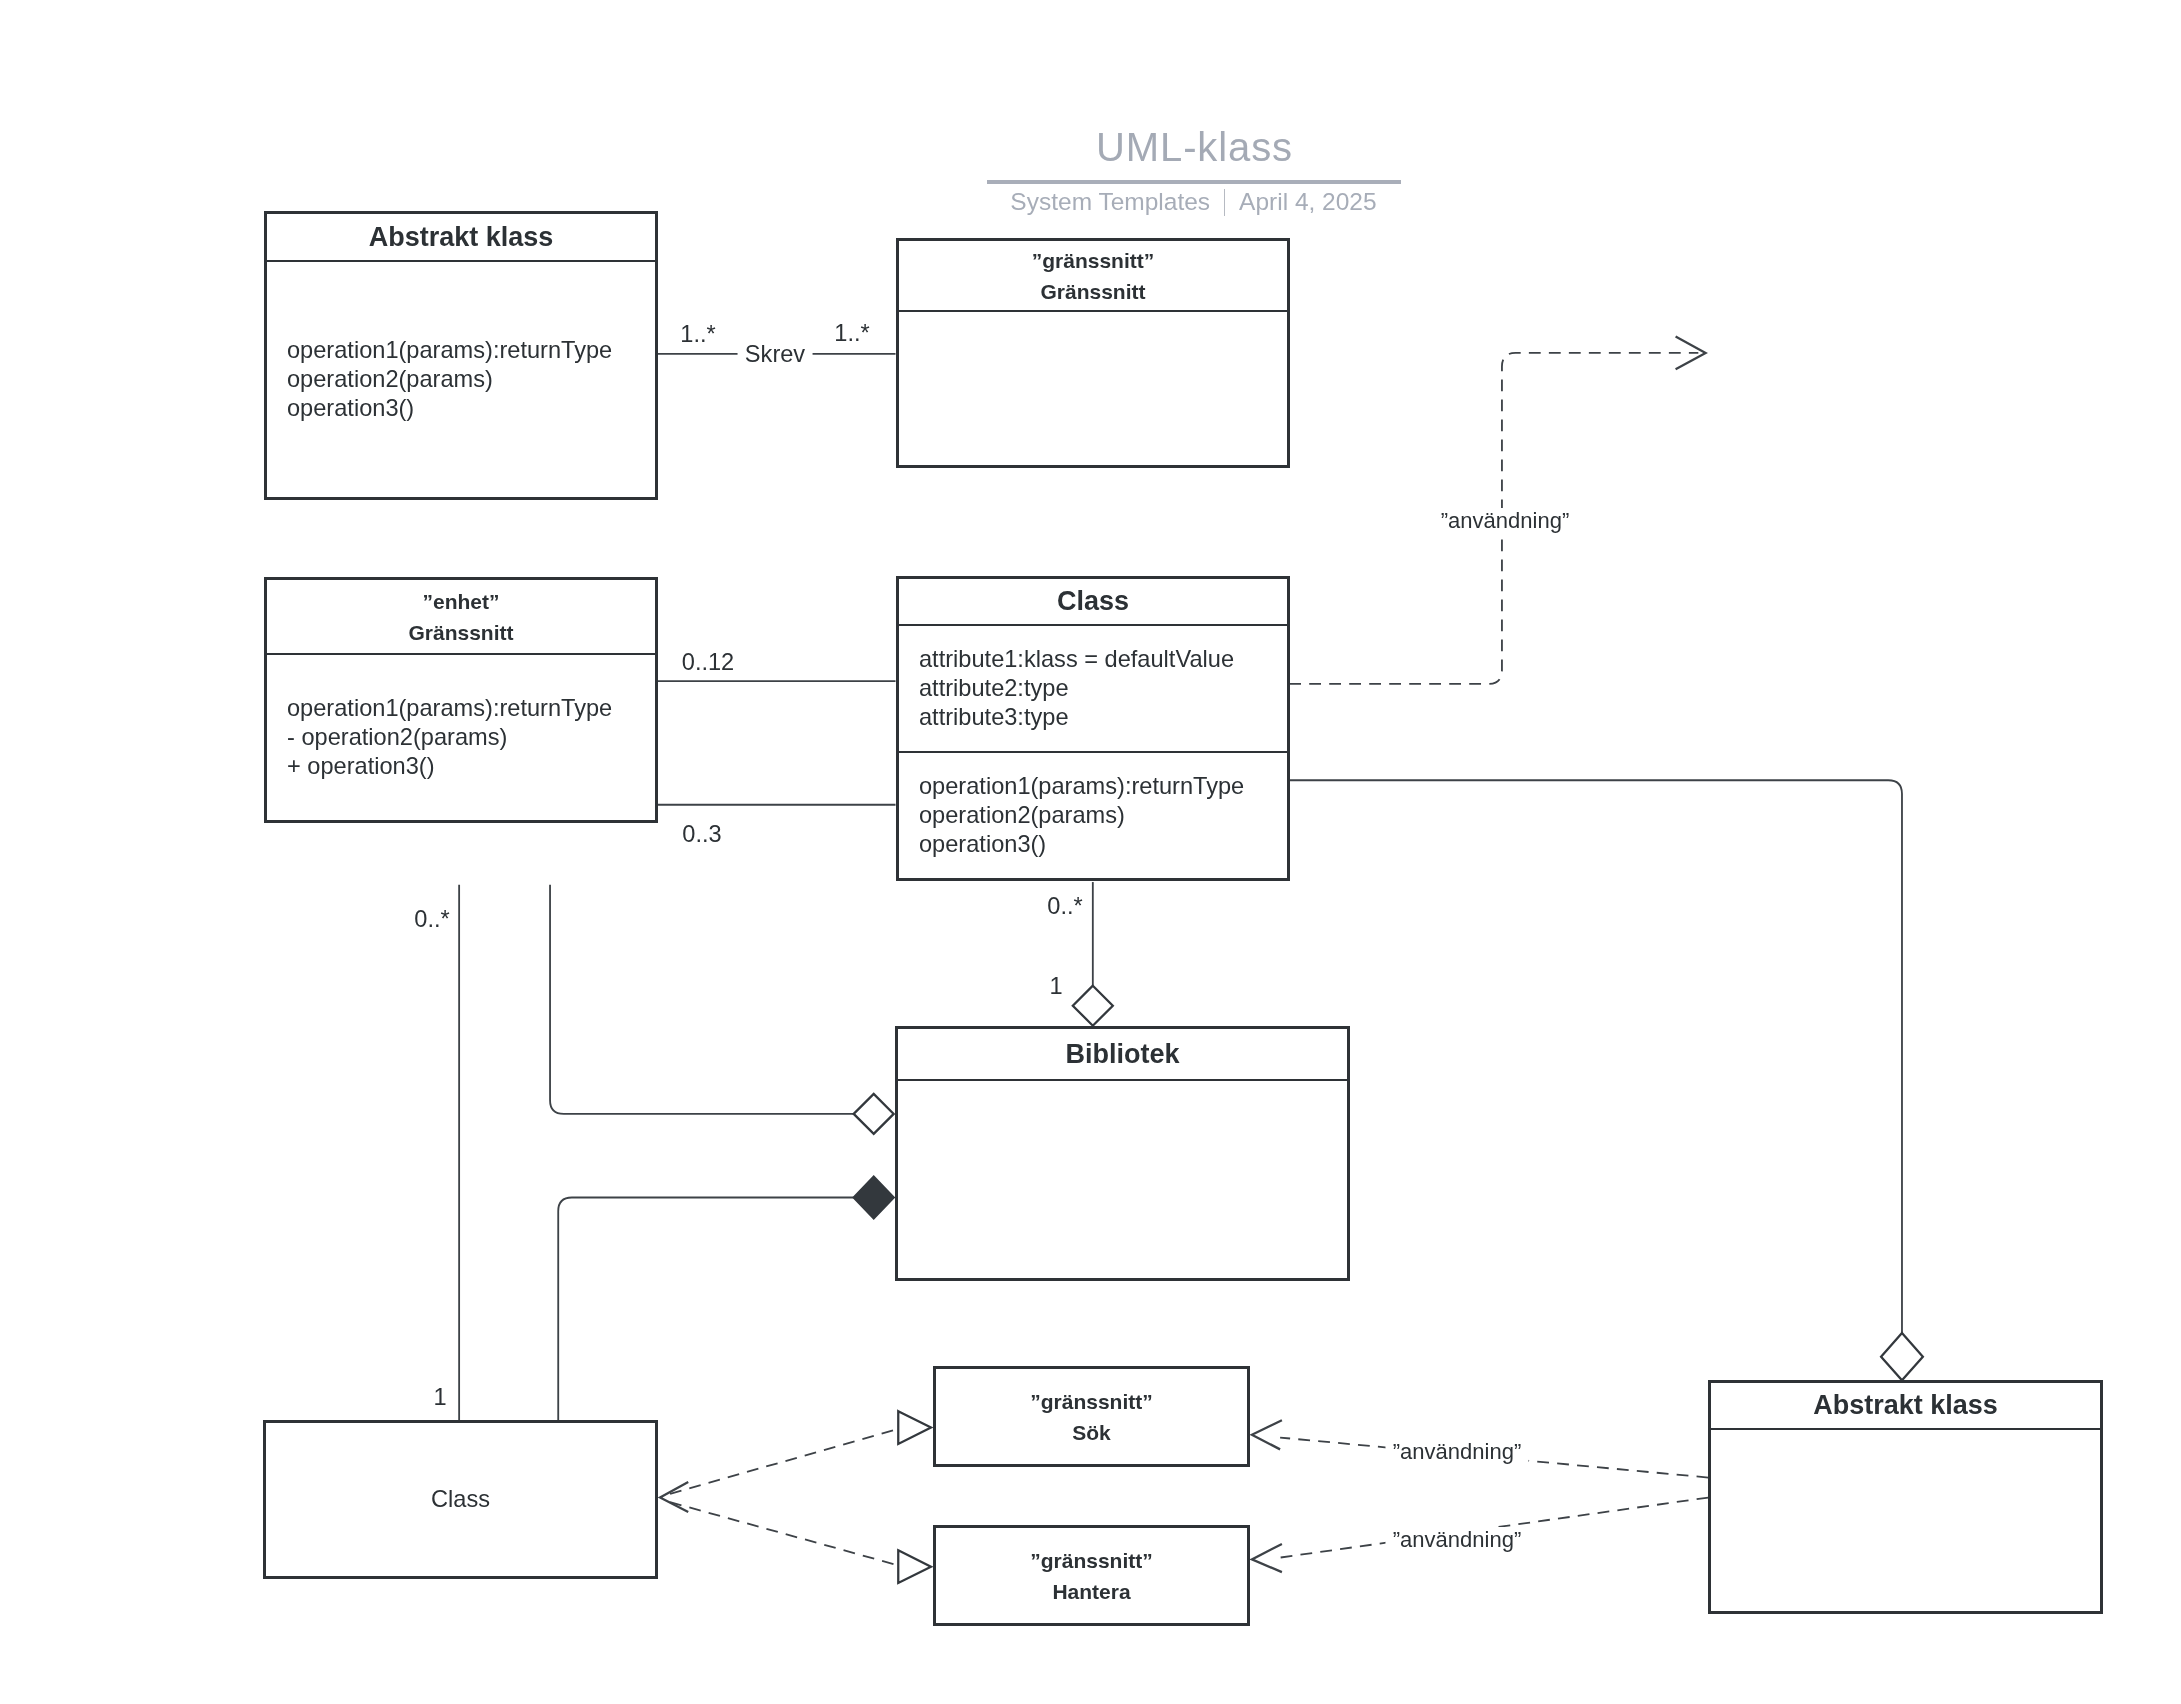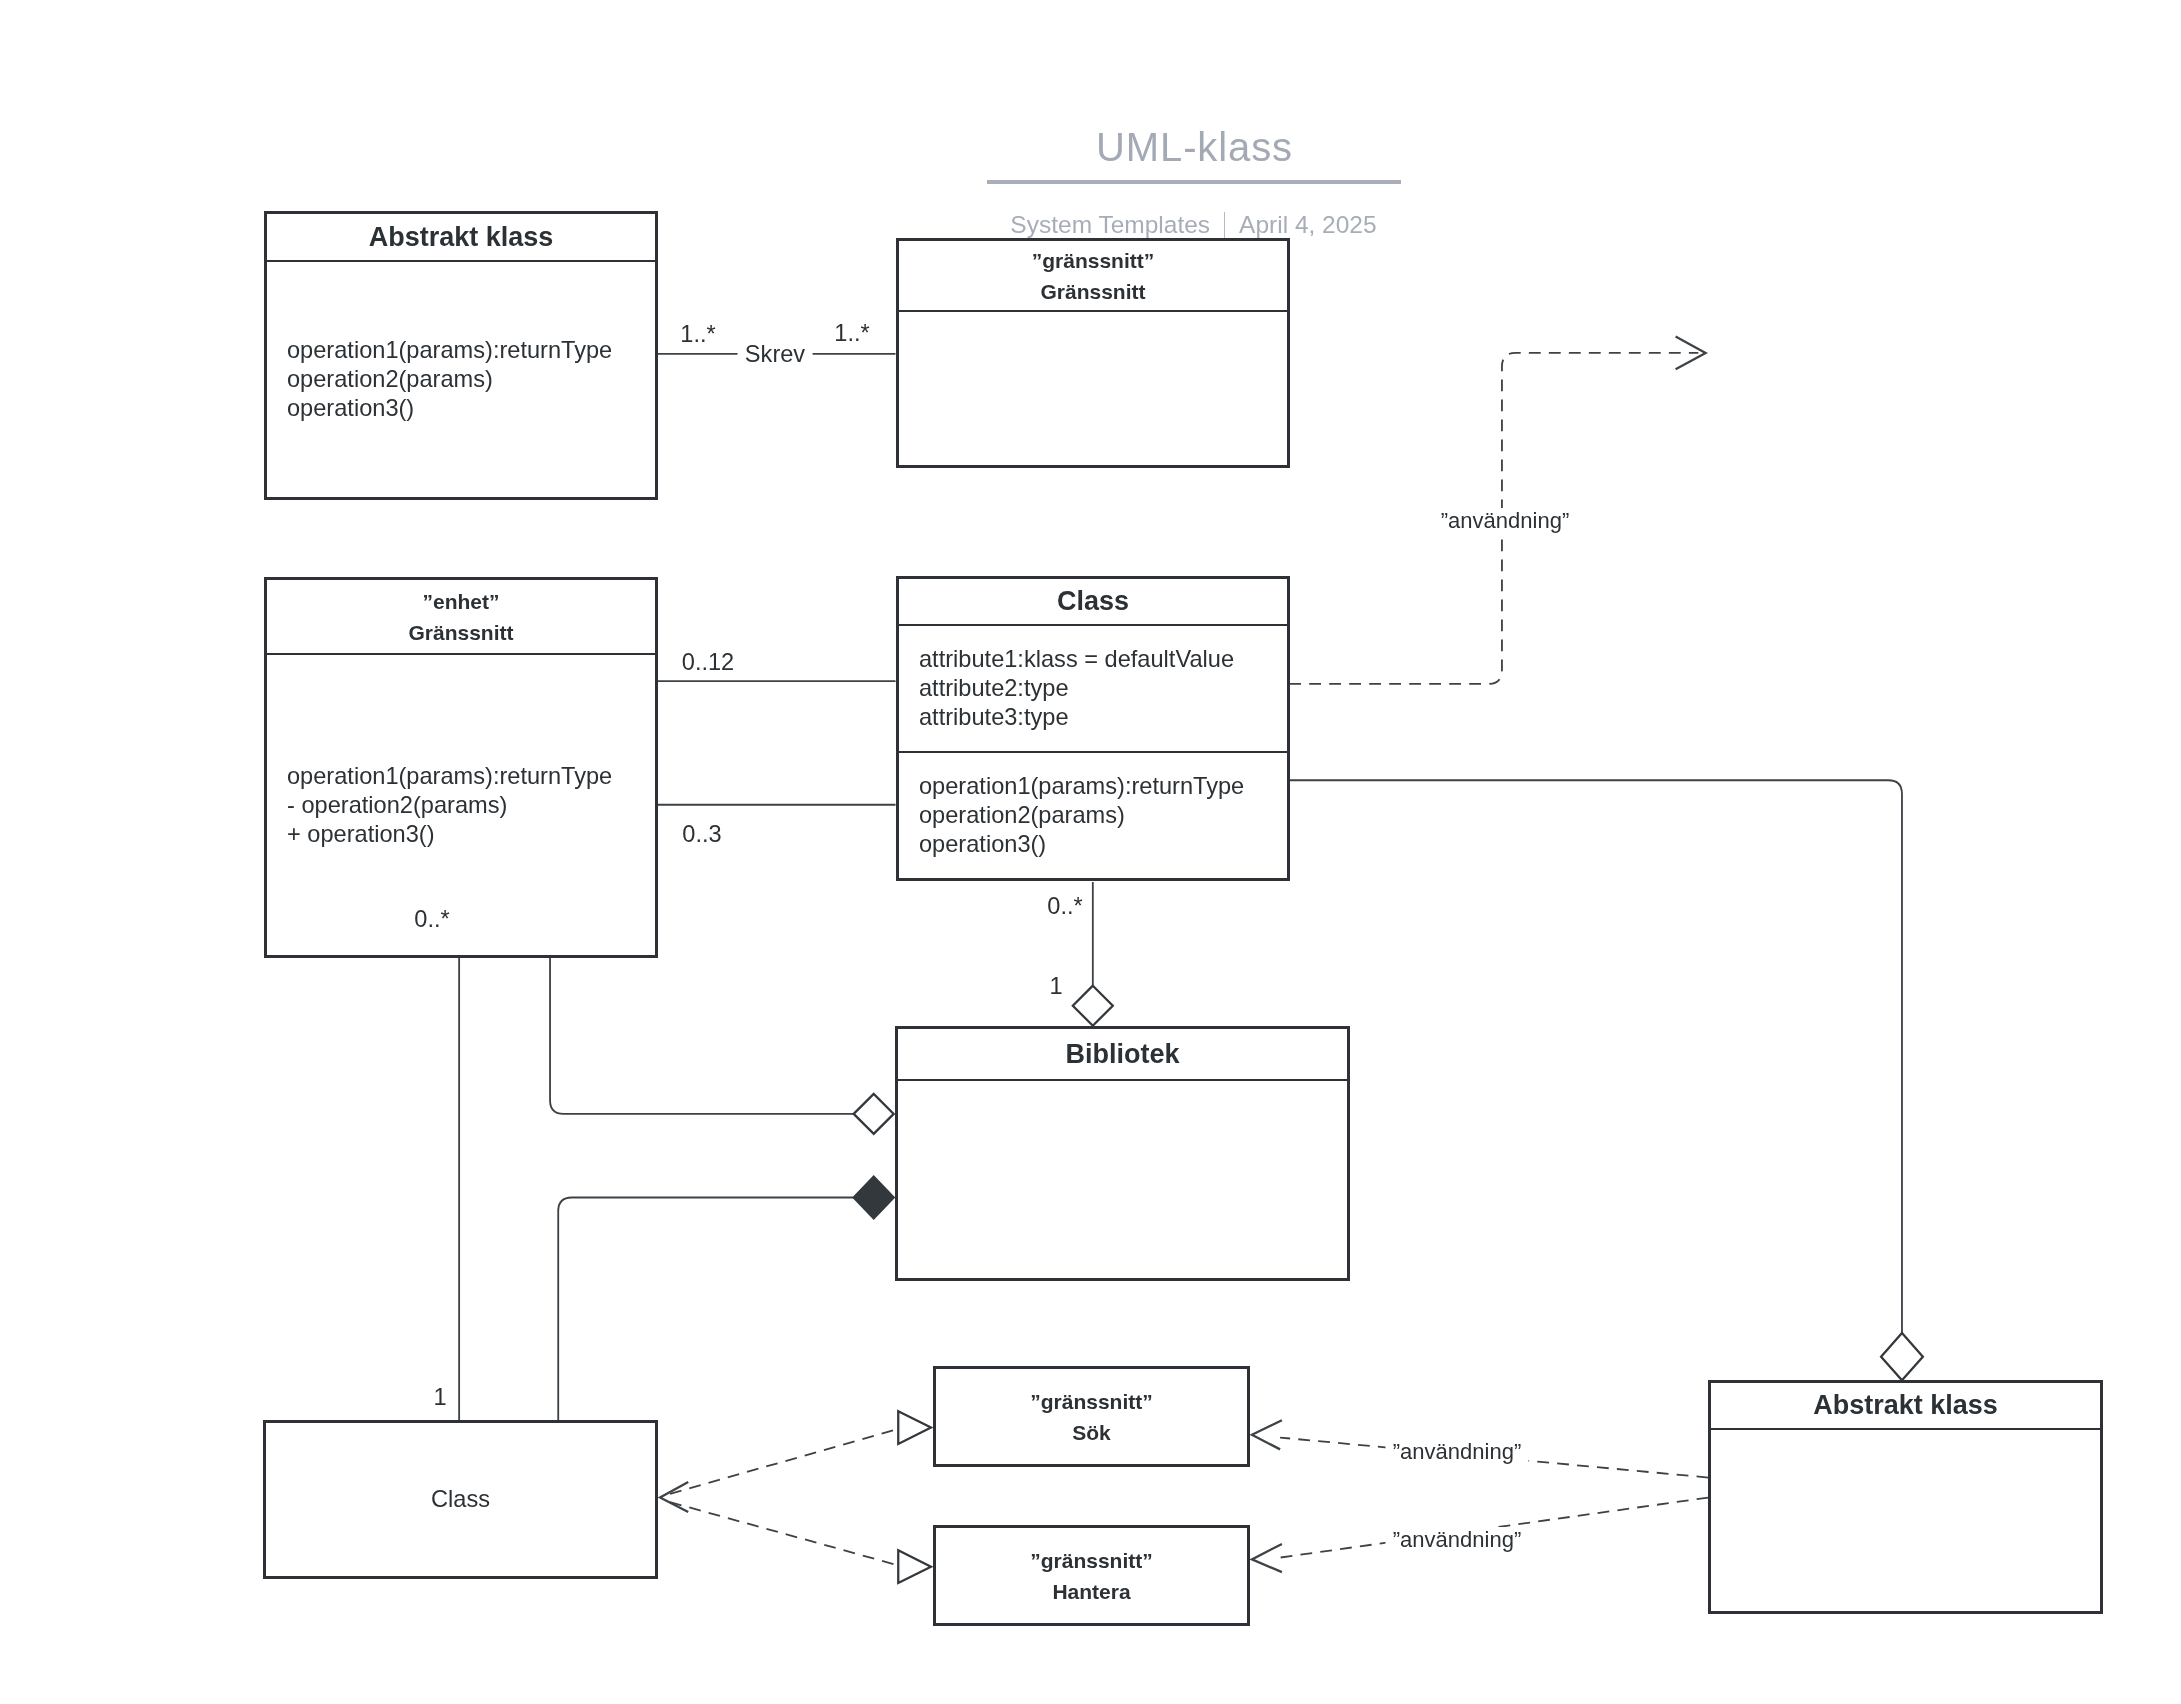--- a/index.html
+++ b/index.html
@@ -13,21 +13,21 @@
     position:relative;width:2182px;height:1705px;background:#ffffff;overflow:hidden;
     font-family:"Liberation Sans", sans-serif;color:var(--text);
   }
   
   .doc-title{
     position:absolute;left:942px;top:125px;width:505px;text-align:center;
     font-size:40px;font-weight:400;color:var(--heading);letter-spacing:0.9px;
   }
   .doc-rule{position:absolute;left:987px;top:180px;width:414px;height:3.6px;background:#a9aeb9;}
   .doc-meta{
-    position:absolute;left:896px;top:207px;width:595px;height:36px;
+    position:absolute;left:896px;top:184px;width:595px;height:36px;
     display:flex;justify-content:center;align-items:center;gap:13.6px;
     font-size:24.5px;color:#a7adb8;
   }
   .doc-meta .sep{width:1.8px;height:27px;background:#b6bac2;}
   
   svg.wires{position:absolute;left:0;top:0;}
   .wire{stroke:var(--wire);stroke-width:2;fill:none;}
   .wire.dashed{stroke-dasharray:13 9;}
   .head{stroke:var(--wire);stroke-width:2.5;fill:none;}
   .diamond-open{fill:#ffffff;stroke:#33383d;stroke-width:2.5;}
@@ -146,21 +146,21 @@
 
   <div class="uml-box" style="left:896px;top:238px;width:394px;height:230px">
     <div class="box-title stereo" style="height:69px">
       <span>”gränssnitt”</span>
       <span>Gränssnitt</span>
     </div>
     <div class="box-body"></div>
   </div>
 
 
-  <div class="uml-box" style="left:264px;top:577px;width:394px;height:381px">
+  <div class="uml-box" style="left:264px;top:577px;width:394px;height:246px">
     <div class="box-title stereo" style="height:73px">
       <span>”enhet”</span>
       <span>Gränssnitt</span>
     </div>
     <div class="box-body">
       <div>operation1(params):returnType</div>
       <div>- operation2(params)</div>
       <div>+ operation3()</div>
     </div>
   </div>

